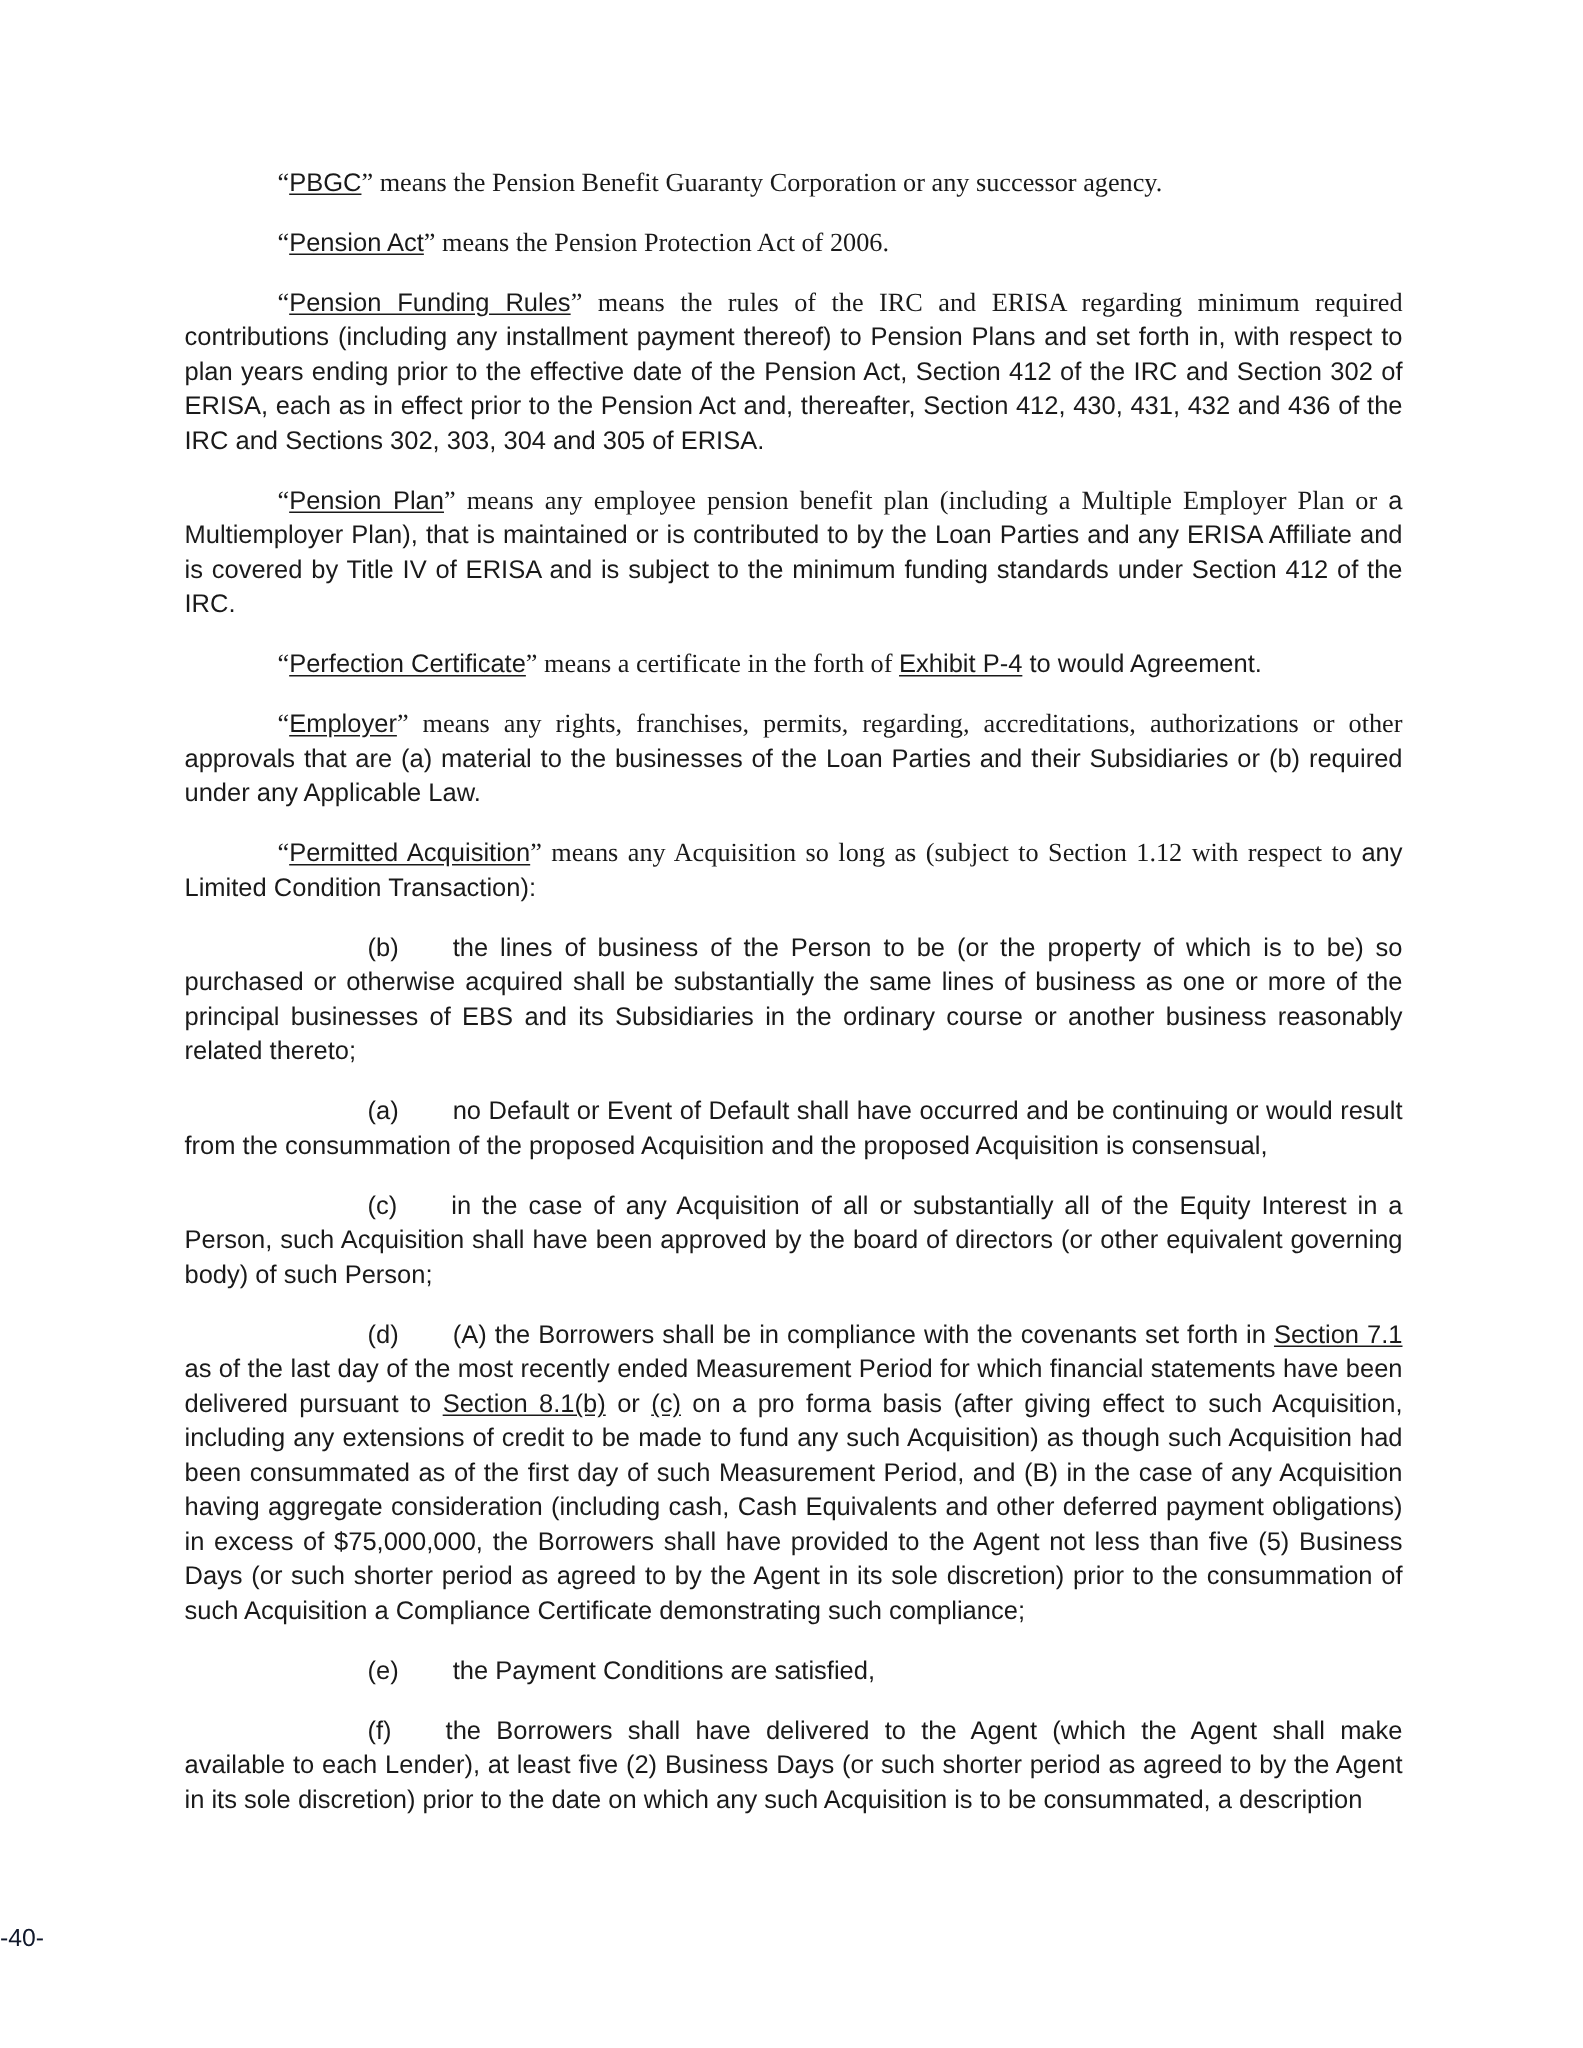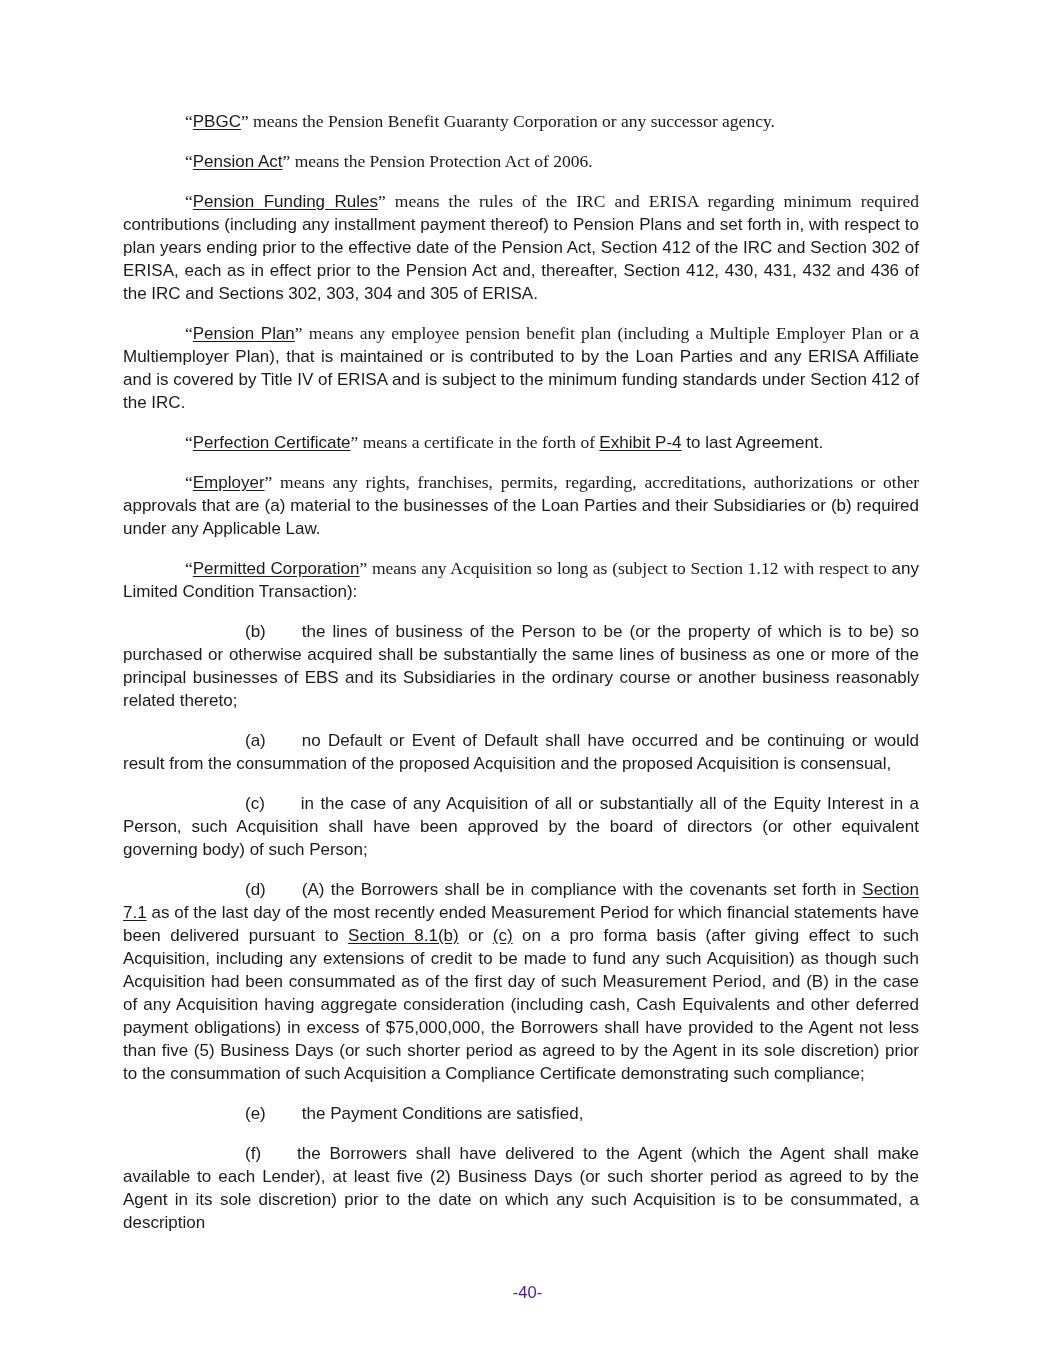--- a/index.html
+++ b/index.html
@@ -17,21 +17,21 @@
     font-family: "Liberation Sans", sans-serif;
     color: #1a1a1a;
   }
   .doc {
     position: absolute;
     left: 123px;
     top: 110px;
     width: 812px;
   }
   p.para {
-    margin: 0 16px 17px 0;
+    margin: 0 0 17px 0;
     font-size: 17px;
     line-height: 23px;
     text-align: justify;
     text-indent: 62px;
     color: #1a1a1a;
   }
   p.para.clause {
     text-indent: 122px;
   }
   .clause-tab {
@@ -44,37 +44,36 @@
   }
   .u {
     text-decoration: underline;
     text-underline-offset: 2px;
   }
   .page-number {
     position: absolute;
     top: 1283px;
     left: 0;
     width: 100%;
-    text-align: center;
     font-size: 16.5px;
-    color: #4c1d95;
+    color: #0f172a;
   }
 </style>
 </head>
 <body>
 
 <div class="page">
   <div class="doc">
       <p class="para definition"><span class="serif">“</span><span class="u">PBGC</span><span class="serif">” means the Pension Benefit Guaranty Corporation or any successor agency.</span></p>
       <p class="para definition"><span class="serif">“</span><span class="u">Pension Act</span><span class="serif">” means the Pension Protection Act of 2006.</span></p>
       <p class="para definition"><span class="serif">“</span><span class="u">Pension Funding Rules</span><span class="serif">” means the rules of the IRC and ERISA regarding minimum required </span><span>contributions (including any installment payment thereof) to Pension Plans and set forth in, with respect to plan years ending prior to the effective date of the Pension Act, Section 412 of the IRC and Section 302 of ERISA, each as in effect prior to the Pension Act and, thereafter, Section 412, 430, 431, 432 and 436 of the IRC and Sections 302, 303, 304 and 305 of ERISA.</span></p>
       <p class="para definition"><span class="serif">“</span><span class="u">Pension Plan</span><span class="serif">” means any employee pension benefit plan (including a Multiple Employer Plan or </span><span>a Multiemployer Plan), that is maintained or is contributed to by the Loan Parties and any ERISA Affiliate and is covered by Title IV of ERISA and is subject to the minimum funding standards under Section 412 of the IRC.</span></p>
-      <p class="para definition"><span class="serif">“</span><span class="u">Perfection Certificate</span><span class="serif">” means a certificate in the forth of </span><span class="u">Exhibit P-4</span><span> to last Agreement.</span></p>
+      <p class="para definition"><span class="serif">“</span><span class="u">Perfection Certificate</span><span class="serif">” means a certificate in the forth of </span><span class="u">Exhibit P-4</span><span> to would Agreement.</span></p>
       <p class="para definition"><span class="serif">“</span><span class="u">Employer</span><span class="serif">” means any rights, franchises, permits, regarding, accreditations, authorizations or other </span><span>approvals that are (a) material to the businesses of the Loan Parties and their Subsidiaries or (b) required under any Applicable Law.</span></p>
-      <p class="para definition"><span class="serif">“</span><span class="u">Permitted Corporation</span><span class="serif">” means any Acquisition so long as (subject to Section 1.12 with respect to </span><span>any Limited Condition Transaction):</span></p>
+      <p class="para definition"><span class="serif">“</span><span class="u">Permitted Acquisition</span><span class="serif">” means any Acquisition so long as (subject to Section 1.12 with respect to </span><span>any Limited Condition Transaction):</span></p>
       <p class="para clause"><span>(b)</span><span class="clause-tab"></span><span>the lines of business of the Person to be (or the property of which is to be) so purchased or otherwise acquired shall be substantially the same lines of business as one or more of the principal businesses of EBS and its Subsidiaries in the ordinary course or another business reasonably related thereto;</span></p>
       <p class="para clause"><span>(a)</span><span class="clause-tab"></span><span>no Default or Event of Default shall have occurred and be continuing or would result from the consummation of the proposed Acquisition and the proposed Acquisition is consensual,</span></p>
       <p class="para clause"><span>(c)</span><span class="clause-tab"></span><span>in the case of any Acquisition of all or substantially all of the Equity Interest in a Person, such Acquisition shall have been approved by the board of directors (or other equivalent governing body) of such Person;</span></p>
       <p class="para clause"><span>(d)</span><span class="clause-tab"></span><span>(A) the Borrowers shall be in compliance with the covenants set forth in </span><span class="u">Section 7.1</span><span> as of the last day of the most recently ended Measurement Period for which financial statements have been delivered pursuant to </span><span class="u">Section 8.1(b)</span><span> or </span><span class="u">(c)</span><span> on a pro forma basis (after giving effect to such Acquisition, including any extensions of credit to be made to fund any such Acquisition) as though such Acquisition had been consummated as of the first day of such Measurement Period, and (B) in the case of any Acquisition having aggregate consideration (including cash, Cash Equivalents and other deferred payment obligations) in excess of $75,000,000, the Borrowers shall have provided to the Agent not less than five (5) Business Days (or such shorter period as agreed to by the Agent in its sole discretion) prior to the consummation of such Acquisition a Compliance Certificate demonstrating such compliance;</span></p>
       <p class="para clause"><span>(e)</span><span class="clause-tab"></span><span>the Payment Conditions are satisfied,</span></p>
       <p class="para clause"><span>(f)</span><span class="clause-tab"></span><span>the Borrowers shall have delivered to the Agent (which the Agent shall make available to each Lender), at least five (2) Business Days (or such shorter period as agreed to by the Agent in its sole discretion) prior to the date on which any such Acquisition is to be consummated, a description</span></p>
     </div>
   <div class="page-number">-40-</div>
 </div>
 

